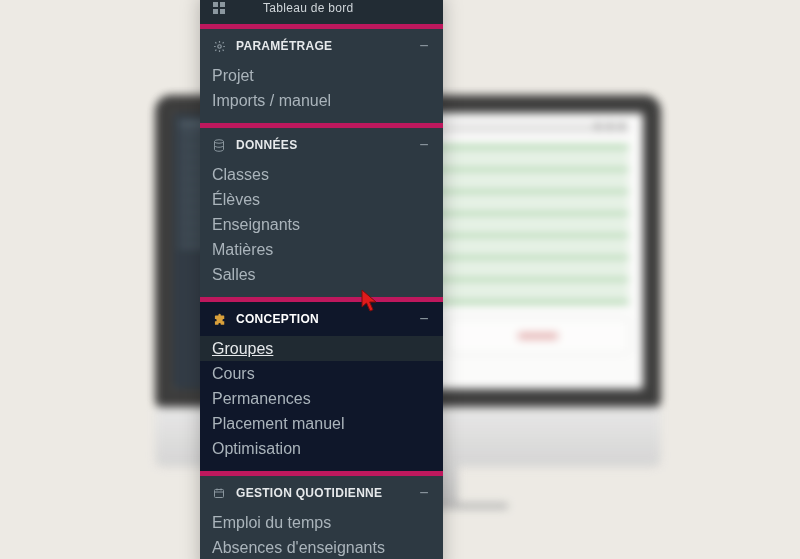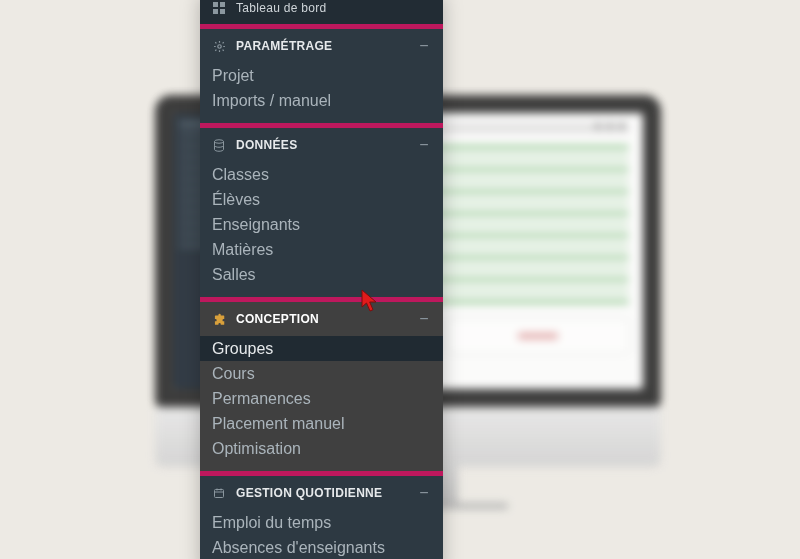--- a/index.html
+++ b/index.html
@@ -161,20 +161,21 @@
     font-weight: 700;
     letter-spacing: .3px;
     font-size: 12px;
     color: #e6e9eb;
     text-transform: uppercase;
   }
   .hdr-row.top .label {
     text-transform: none;
     font-weight: 500;
     color: #cfd5d9;
+    margin-left: 27px;
   }
   .hdr-row .collapse {
     width: 14px;
     height: 14px;
     color: #8b979f;
     font-size: 16px;
     line-height: 10px;
     display: flex;
     align-items: center;
     justify-content: center;
@@ -183,27 +184,28 @@
     padding: 0 0 10px 0;
   }
   .item {
     padding: 4px 12px 4px 12px;
     color: #aab4bb;
     cursor: pointer;
     font-size: 16px;
     line-height: 17px;
   }
   .sect.active {
-    background: #404040;
+    background: #0f172a;
   }
   .sect.active .hdr-row .label { color: #ffffff; }
   .sect.active .icon.puzzle { color: #d9a03b; }
   .item.hover {
     background: #202a32;
     color: #e6e9eb;
+    text-decoration: underline;
   }
 
   
   svg { display: block; }
 
   
   .cursor {
     position: absolute;
     left: 361px;
     top: 289px;

